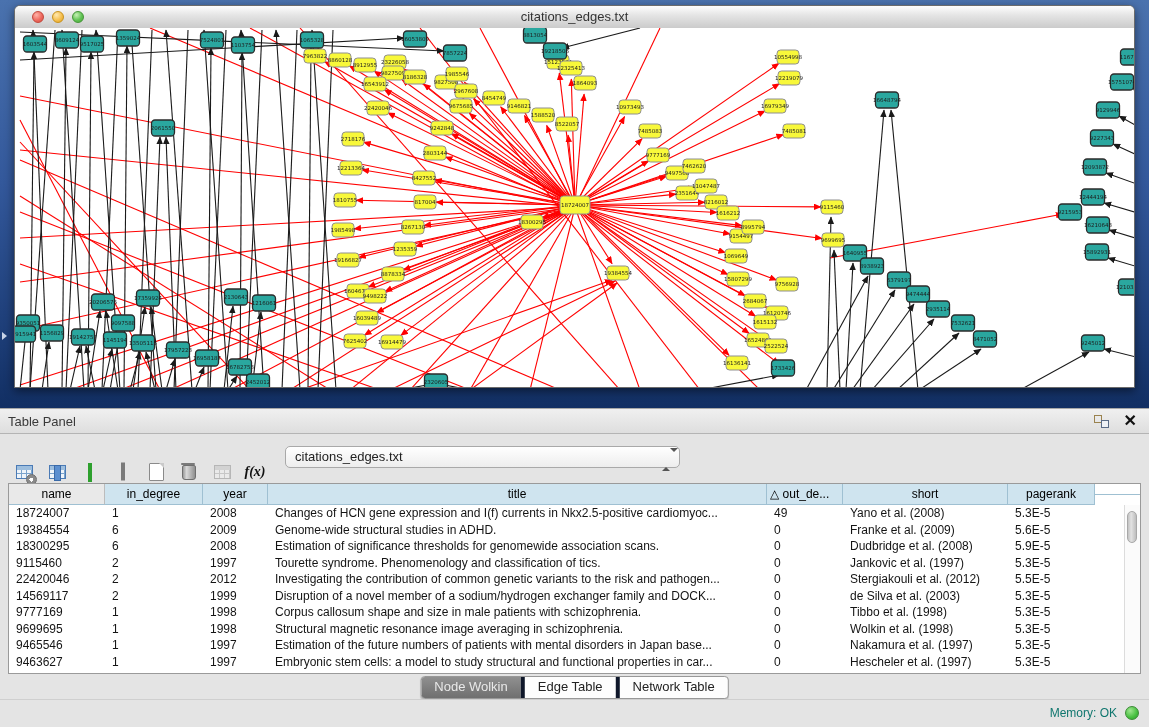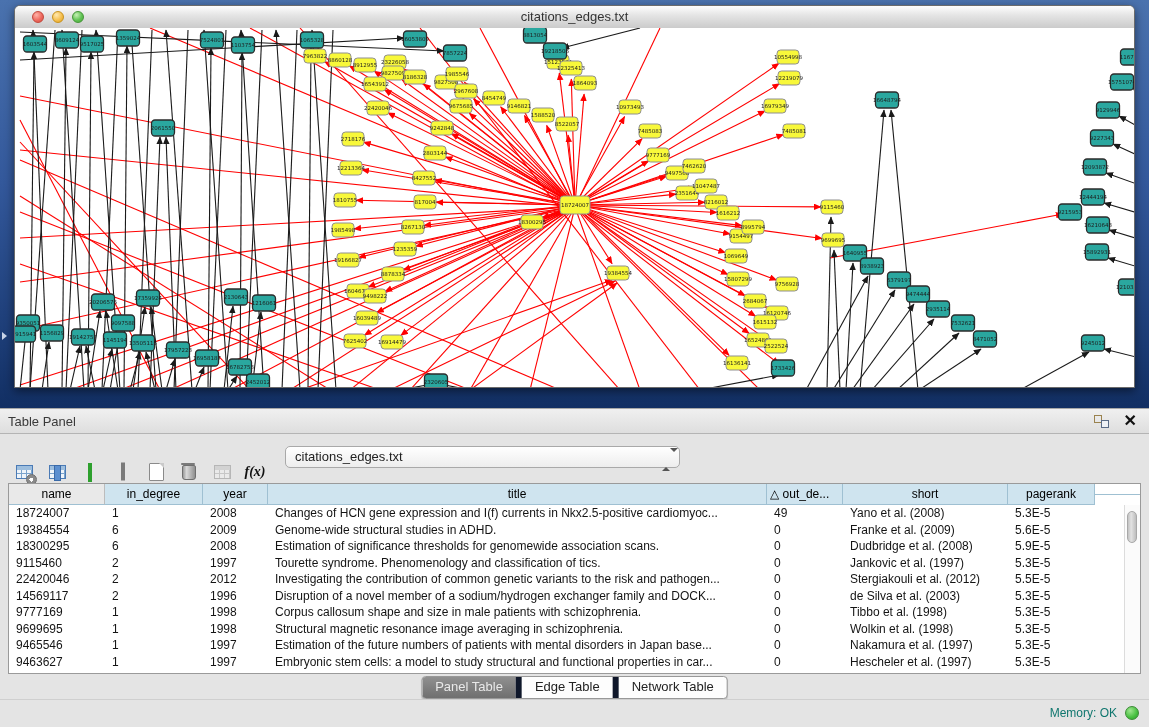--- a/index.html
+++ b/index.html
@@ -98,21 +98,21 @@
   .vscroll{position:absolute;right:0;top:21px;bottom:0;width:15px;background:#fbfbfb;border-left:1px solid #dcdcdc;}
   .vthumb{position:absolute;left:2px;top:6px;width:10px;height:32px;border-radius:6px;
       background:linear-gradient(90deg,#c2c2c2,#e2e2e2 40%,#bdbdbd);border:1px solid #a8a8a8;box-sizing:border-box;}
   
   .tabbar{
     position:absolute;left:50%;top:676px;transform:translateX(-50%);
     display:flex;height:21px;border:1px solid #989898;border-radius:4px;overflow:hidden;
     background:#fdfdfd;box-shadow:0 1px 1px rgba(0,0,0,.15);
   }
   .seg{padding:0 13px;line-height:20px;font-size:13px;color:#222;}
-  .seg + .seg{border-left:6px solid #0f172a;}
+  .seg + .seg{border-left:4px solid #0f172a;}
   .seg.selected{background:linear-gradient(180deg,#909090,#6f6f6f);color:#e9e9e9;}
   
   .statusbar{position:absolute;left:0;bottom:0;width:1149px;height:27px;background:#e4e4e4;border-top:1px solid #cfcfcf;}
   .memory{position:absolute;right:32px;top:0;line-height:26px;font-size:12px;color:#0f766e;}
   .memdot{position:absolute;right:10px;top:6px;width:14px;height:14px;border-radius:50%;
       background:radial-gradient(circle at 35% 30%,#9fe58f,#46bf3f 60%,#2e9a2e);border:1px solid #3b8a35;box-sizing:border-box;}
 </style>
 </head>
 <body>
 
@@ -647,21 +647,21 @@
         <div class="td c1">2</div>
         <div class="td c2">2012</div>
         <div class="td c3">Investigating the contribution of common genetic variants to the risk and pathogen...</div>
         <div class="td c4">0</div>
         <div class="td c5">Stergiakouli et al. (2012)</div>
         <div class="td c6">5.5E-5</div>
       </div>
       <div class="tr">
         <div class="td c0">14569117</div>
         <div class="td c1">2</div>
-        <div class="td c2">1996</div>
+        <div class="td c2">1999</div>
         <div class="td c3">Disruption of a novel member of a sodium/hydrogen exchanger family and DOCK...</div>
         <div class="td c4">0</div>
         <div class="td c5">de Silva et al. (2003)</div>
         <div class="td c6">5.3E-5</div>
       </div>
       <div class="tr">
         <div class="td c0">9777169</div>
         <div class="td c1">1</div>
         <div class="td c2">1998</div>
         <div class="td c3">Corpus callosum shape and size in male patients with schizophrenia.</div>
@@ -696,21 +696,21 @@
         <div class="td c5">Hescheler et al. (1997)</div>
         <div class="td c6">5.3E-5</div>
       </div>
     </div>
   <div class="vscroll">
     <div class="vthumb"></div>
   </div>
 </div>
 
 <div class="tabbar">
-  <span class="seg selected">Panel Table</span>
+  <span class="seg selected">Node Wolkin</span>
   <span class="seg">Edge Table</span>
   <span class="seg">Network Table</span>
 </div>
 
 <div class="statusbar">
   <span class="memory">Memory: OK</span>
   <span class="memdot"></span>
 </div>
 
 </body></html>

